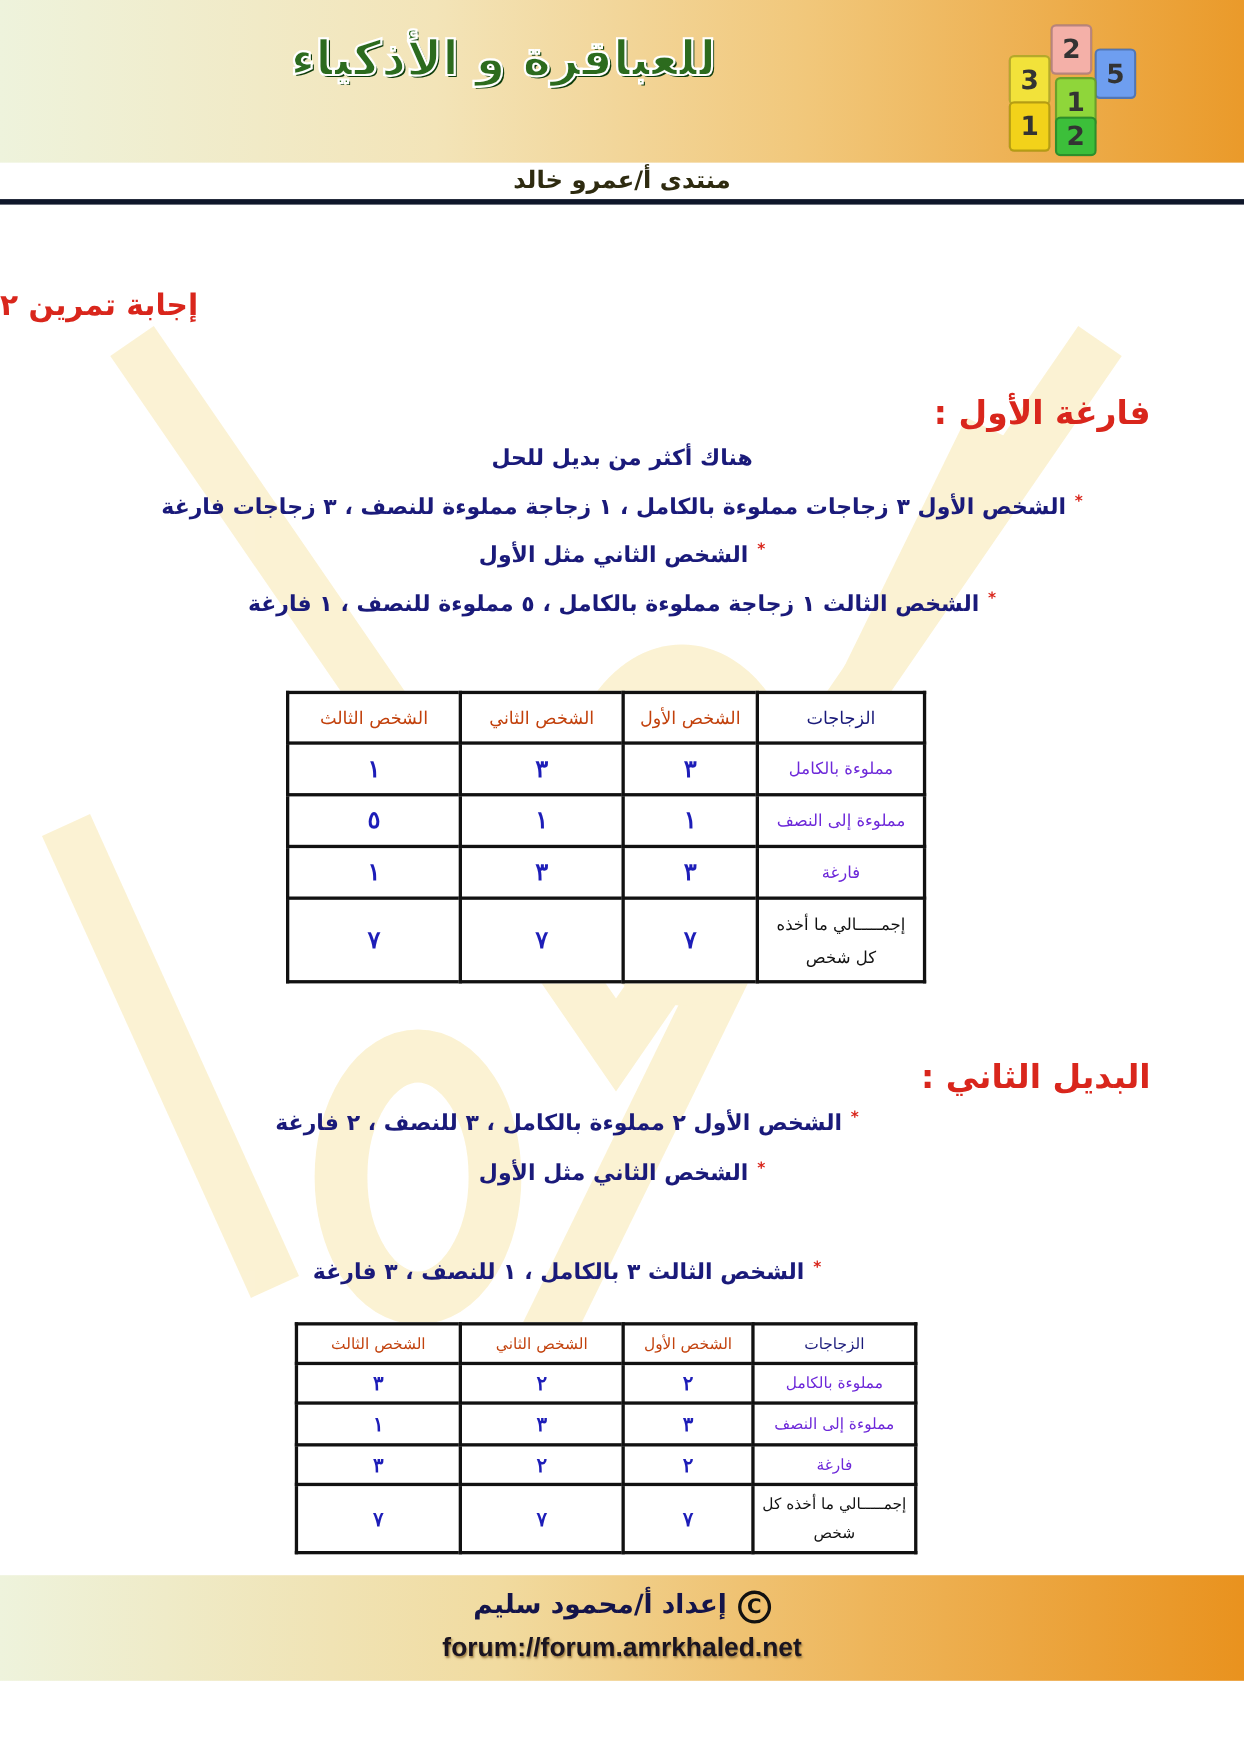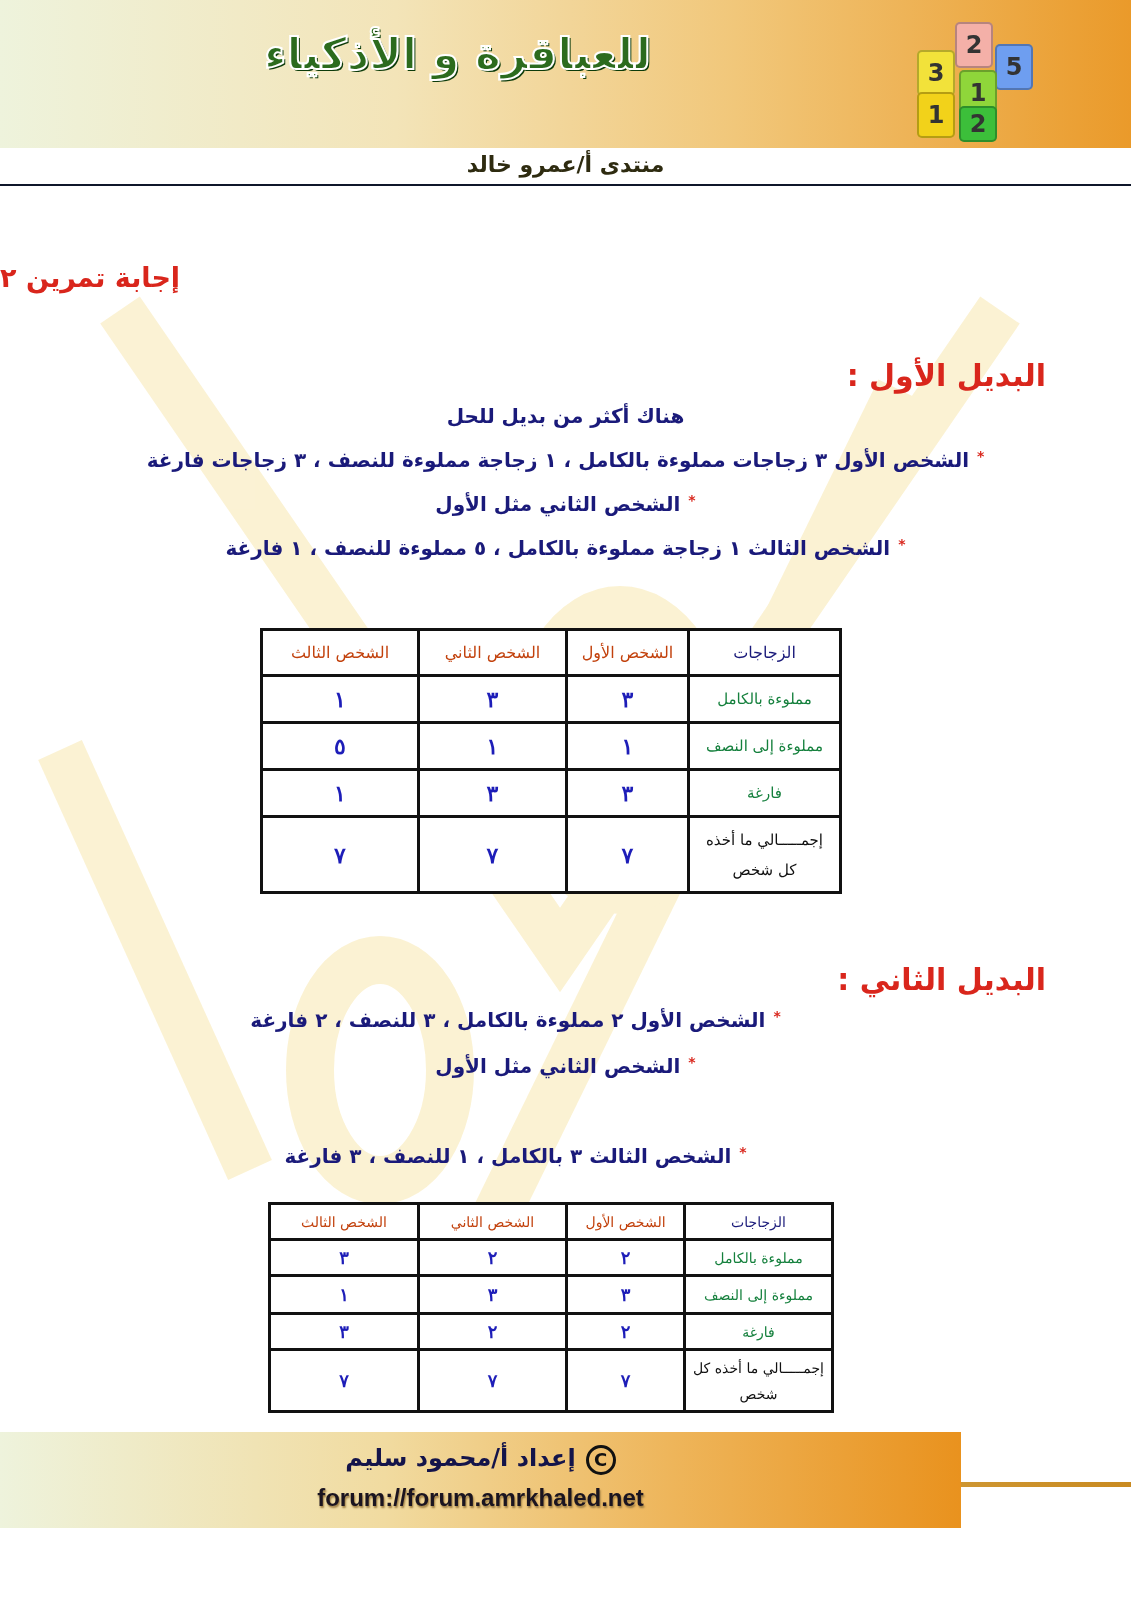--- a/index.html
+++ b/index.html
@@ -7,36 +7,36 @@
   .header { position: absolute; left: 0; top: 0; width: 1131px; height: 148px;
     background: linear-gradient(90deg, #eef3dc 0%, #f3e4b8 35%, #f1c77a 65%, #ea9a2a 100%); }
   .logo-title { position: absolute; right: 260px; top: 22px; font-size: 76px; font-weight: bold; color: #111; letter-spacing: 2px;
     text-shadow: 3px 3px 0 #c8c8c8, -1px -1px 0 #fff; font-family: "DejaVu Sans", sans-serif; direction: rtl; }
   .logo-sub { position: absolute; right: 480px; top: 28px; font-size: 44px; font-weight: bold; color: #2c6b1e;
     -webkit-text-stroke: 2px #fff; text-shadow: 2px 2px 0 #0c3b0a; direction: rtl; }
   .logo-tag { position: absolute; right: 485px; top: 86px; font-size: 27px; font-weight: bold; color: #1a1a1a; direction: rtl; }
   .dice { position: absolute; left: 915px; top: 22px; width: 120px; height: 120px; }
   .die { position: absolute; width: 38px; height: 46px; border-radius: 5px; border: 2px solid rgba(0,0,0,0.25);
     font: bold 24px "DejaVu Sans", sans-serif; color: #333; display: flex; align-items: center; justify-content: center; }
-  .forum-bar { position: absolute; left: 0; top: 148px; width: 1131px; height: 38px; background: #fff; border-bottom: 2px solid #0f172a; }
+  .forum-bar { position: absolute; left: 0; top: 148px; width: 1131px; height: 38px; background: #fff; border-bottom: 5px solid #0f172a; }
   .forum-name { position: absolute; left: 0; right: 0; top: 4px; text-align: center; font-size: 22px; font-weight: bold; color: #2e2b10; direction: rtl; }
   .watermark { position: absolute; left: 0; top: 190px; width: 1131px; height: 1270px; pointer-events: none; }
   .title { position: absolute; left: 0; right: 0; top: 262px; text-align: left; color: #d9261c; font-size: 27px; font-weight: bold; direction: rtl; }
   .section-head { position: absolute; right: 85px; color: #d9261c; font-size: 30px; font-weight: bold; direction: rtl; }
   .line { position: absolute; left: 60px; right: 60px; text-align: center; color: #1a1a7a; font-size: 20px; font-weight: bold; direction: rtl; }
   .star { color: #d9261c; font-size: 14px; vertical-align: top; margin-left: 8px; }
   table.grid { position: absolute; border-collapse: collapse; direction: rtl; background: #fff; }
   table.grid td { border: 3px solid #111; text-align: center; font-family: "DejaVu Serif", serif; }
   .h-label { color: #1a1a7a; }
   .h-person { color: #c2410c; }
-  .r-label { color: #15803d; }
+  .r-label { color: #6d28d9; }
   .val { color: #1d1db8; font-weight: bold; }
   .total-label { color: #111; }
   .footer-line { position: absolute; left: 0; top: 1482px; width: 1131px; height: 5px; background: linear-gradient(90deg, #f0ead0, #d9b25a, #c98a20); }
-  .footer { position: absolute; left: 0; top: 1432px; width: 961px; height: 96px;
+  .footer { position: absolute; left: 0; top: 1432px; width: 1131px; height: 96px;
     background: linear-gradient(90deg, #eef3dc 0%, #f1dba0 40%, #eeb55a 70%, #e9921e 100%); text-decoration: underline; }
   .footer-author { position: absolute; left: 0; right: 0; top: 12px; text-align: center; font-size: 24px; font-weight: bold; color: #14144a; direction: rtl; }
   .copy { display: inline-block; width: 30px; height: 30px; border: 3px solid #111; border-radius: 50%; font-size: 18px; line-height: 24px; text-align: center; margin-left: 10px; color: #111; }
   .footer-url { position: absolute; left: 0; right: 0; top: 52px; text-align: center; font-size: 24px; font-weight: bold; color: #1a1420; font-family: "Liberation Sans", sans-serif; text-shadow: 1px 2px 2px #9a7a40; }
 </style>
 </head>
 <body>
 
 <div class="header">
   <div class="logo-sub">للعباقرة و الأذكياء</div>
@@ -58,21 +58,21 @@
     <path d="M120 120 L560 760 L1000 120"></path>
     <path d="M900 200 L420 1180"></path>
     <ellipse cx="620" cy="560" rx="90" ry="140"></ellipse>
     <ellipse cx="380" cy="880" rx="70" ry="110"></ellipse>
     <path d="M60 560 L250 980"></path>
   </g>
 </svg>
 
 <div class="title">إجابة تمرين ٢</div>
 
-<div class="section-head" style="top:358px;">البديل الأول :</div>
+<div class="section-head" style="top:358px;">فارغة الأول :</div>
 <div class="line" style="top:404px;">هناك أكثر من بديل للحل</div>
 <div class="line" style="top:448px;"><span class="star">*</span><span>الشخص الأول ٣ زجاجات مملوءة بالكامل ، ١ زجاجة مملوءة للنصف ، ٣ زجاجات فارغة</span></div>
 <div class="line" style="top:492px;"><span class="star">*</span><span>الشخص الثاني مثل الأول</span></div>
 <div class="line" style="top:536px;"><span class="star">*</span><span>الشخص الثالث ١ زجاجة مملوءة بالكامل ، ٥ مملوءة للنصف ، ١ فارغة</span></div>
 
 <table class="grid" style="left:260px;top:628px;width:582px;">
   <tbody>
       <tr style="height:46px;">
     <td class="h-label" style="width:152px;font-size:16px;">الزجاجات</td>
     <td class="h-person" style="width:122px;font-size:16px;">الشخص الأول</td>

